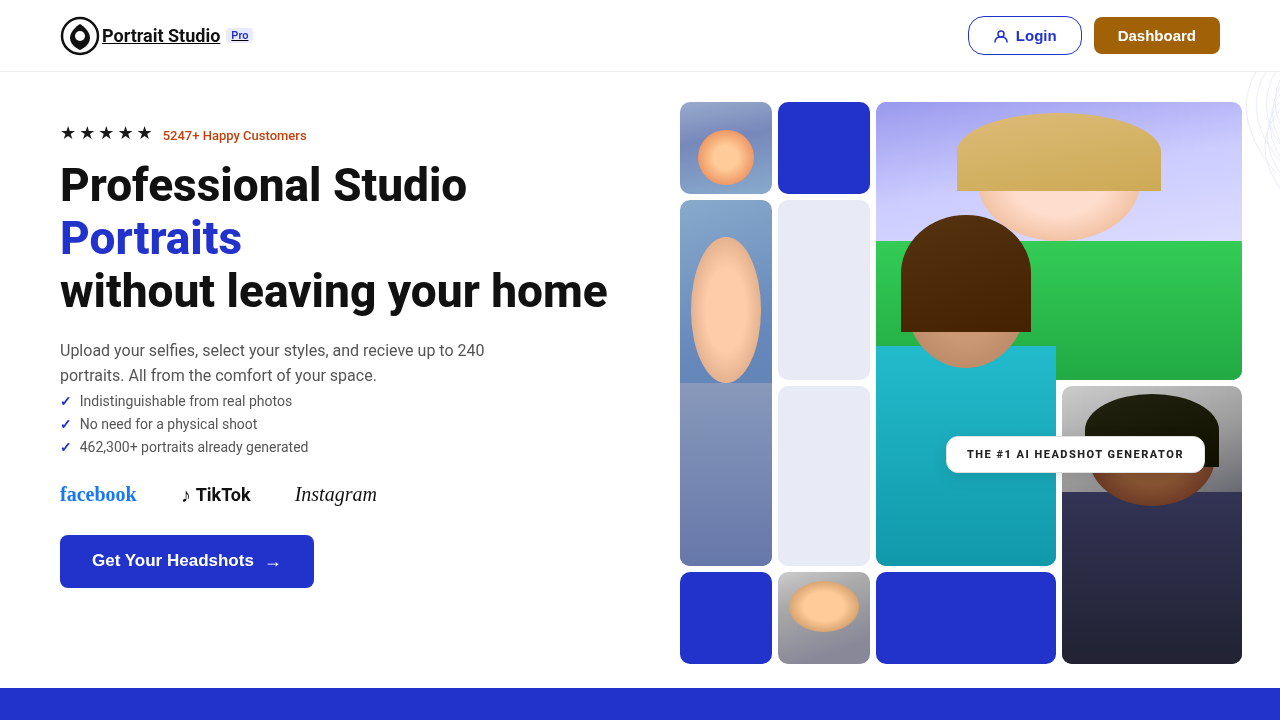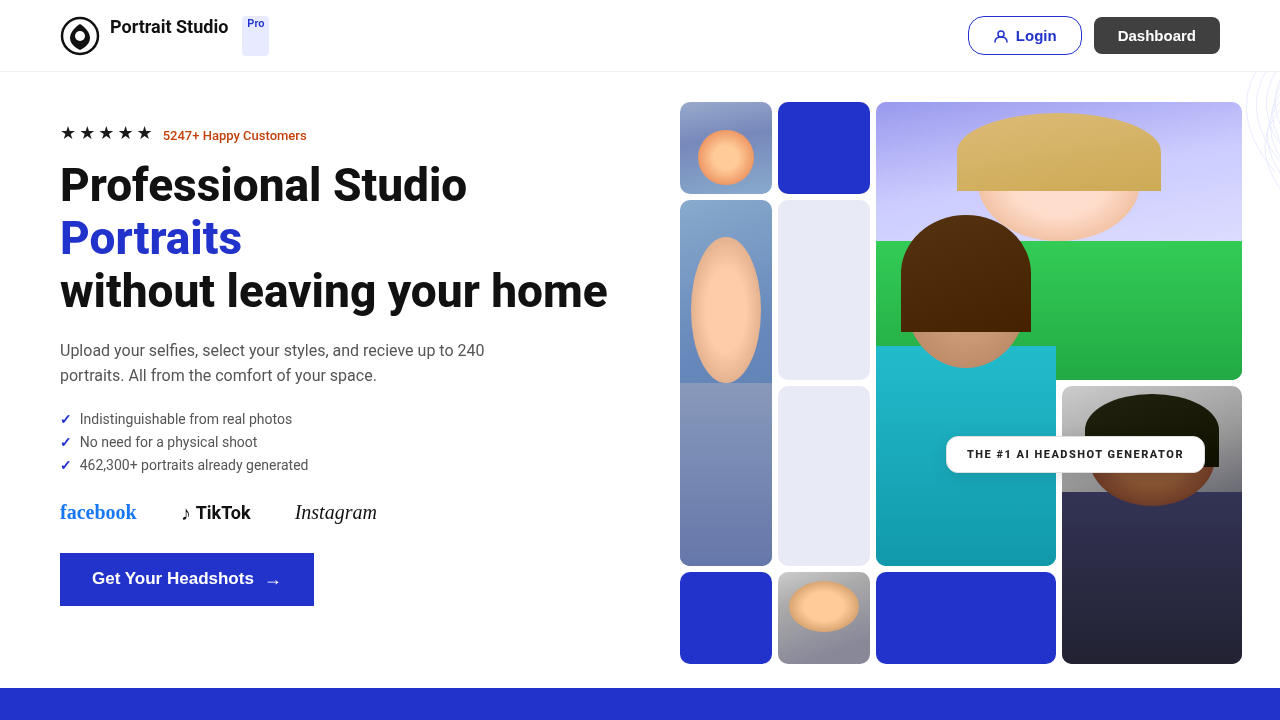--- a/index.html
+++ b/index.html
@@ -17,22 +17,24 @@
       display: flex;
       align-items: center;
       padding: 0 60px;
       height: 72px;
       border-bottom: 1px solid #f0f0f0;
       position: relative;
       z-index: 10;
     }
     .logo-area {
       display: flex;
-      gap: 10px;
+      align-items: center;
+      gap: 2px;
       margin-right: auto;
+      text-decoration: underline;
     }
     .logo-icon {
       width: 40px;
       height: 40px;
     }
     .logo-text {
       font-size: 18px;
       font-weight: 700;
       color: #111;
     }
@@ -71,21 +73,21 @@
       border: 1.5px solid #2233cc;
       border-radius: 16px;
       background: #fff;
       color: #2233cc;
       font-size: 15px;
       font-weight: 600;
       cursor: pointer;
     }
     .btn-dashboard {
       padding: 10px 24px;
-      background: #404040;
+      background: #a16207;
       color: #fff;
       border: none;
       border-radius: 8px;
       font-size: 15px;
       font-weight: 600;
       cursor: pointer;
     }
 
     
     .hero {
@@ -132,21 +134,21 @@
       margin-bottom: 20px;
     }
     .headline-blue { color: #2233cc; }
 
     
     .subtext {
       font-size: 16px;
       color: #555;
       line-height: 1.6;
       max-width: 440px;
-      margin-bottom: 22px;
+      margin-bottom: 4px;
     }
 
     
     .checks {
       list-style: none;
       margin-bottom: 28px;
     }
     .checks li {
       display: flex;
       align-items: center;
@@ -194,21 +196,21 @@
     }
 
     
     .btn-cta {
       display: inline-flex;
       align-items: center;
       gap: 10px;
       background: #2233cc;
       color: #fff;
       border: none;
-      border-radius: 0;
+      border-radius: 8px;
       padding: 16px 32px;
       font-size: 17px;
       font-weight: 700;
       cursor: pointer;
     }
     .btn-cta-arrow {
       font-size: 18px;
     }
 
     

